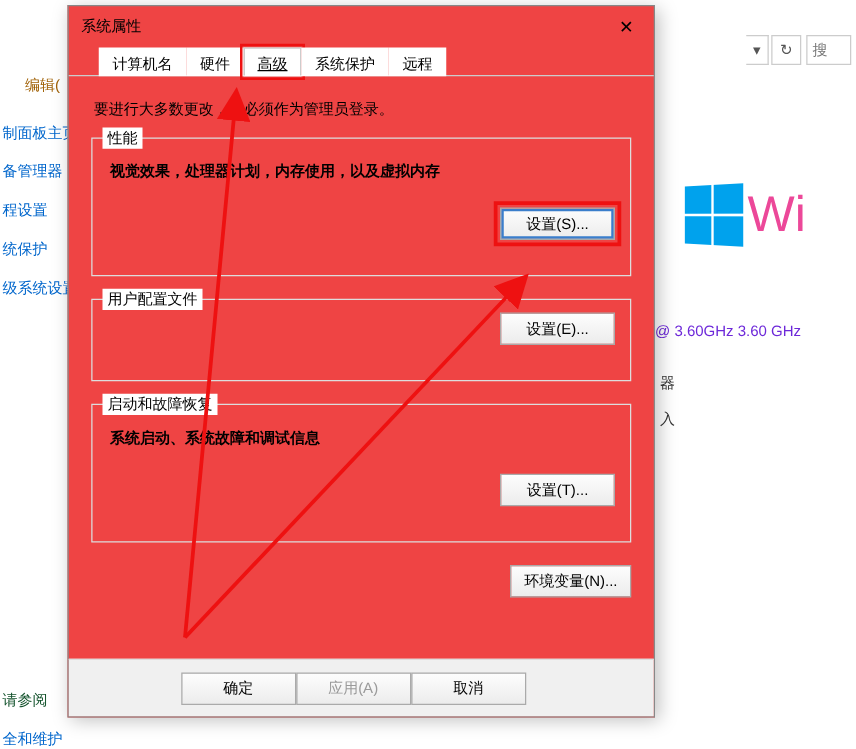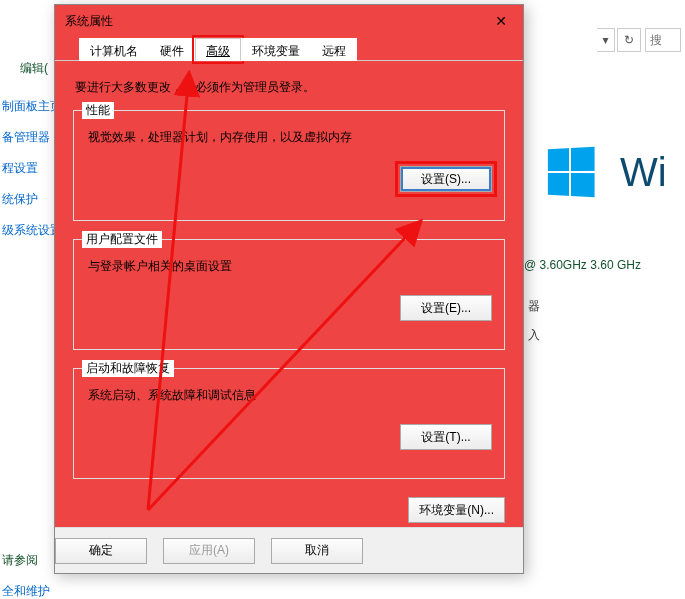--- a/index.html
+++ b/index.html
@@ -5,56 +5,56 @@
     * { margin:0; padding:0; box-sizing:border-box; }
     html,body { width:685px; height:599px; font-family:"Microsoft YaHei","Segoe UI",sans-serif; font-size:12px; overflow:hidden; background:#fff; }
     .root { position:relative; width:685px; height:599px; }
 
     
     .bg { position:absolute; inset:0; background:#fff; }
     .bg-toolbar { position:absolute; left:0; top:28px; width:685px; height:24px; }
     .bg-toolbar .addr-sel { position:absolute; right:70px; top:0; width:18px; height:24px; border:1px solid #ccc; border-left:none; display:flex; align-items:center; justify-content:center; color:#555; }
     .bg-toolbar .refresh { position:absolute; right:44px; top:0; width:24px; height:24px; border:1px solid #ccc; display:flex; align-items:center; justify-content:center; color:#555; }
     .bg-toolbar .search  { position:absolute; right:4px; top:0; width:36px; height:24px; border:1px solid #ccc; display:flex; align-items:center; padding-left:4px; color:#777; }
-    .bg-editlbl { position:absolute; left:20px; top:60px; color:#14532d; }
+    .bg-editlbl { position:absolute; left:20px; top:60px; color:#a16207; }
 
     .bg-sidebar { position:absolute; left:0; top:84px; width:52px; }
     .bg-sidebar .sitem { color:#0066cc; margin:14px 0 0 2px; white-space:nowrap; }
     .bg-sidebar .bottom { position:absolute; top:454px; }
     .bg-winlogo { position:absolute; left:546px; top:148px; display:flex; align-items:center; }
     .bg-winlogo .sq { width:48px; height:48px; display:grid; grid-template-columns:1fr 1fr; grid-template-rows:1fr 1fr; gap:2px; transform:perspective(110px) rotateY(-14deg); }
     .bg-winlogo .sq div { background:#00A2ED; }
-    .bg-winlogo .txt { font-size:40px; color:#0c4a6e; margin-left:26px; font-weight:300; }
-    .bg-cpu { position:absolute; left:524px; top:258px; color:#14532d; }
+    .bg-winlogo .txt { font-size:40px; color:#ec4899; margin-left:4px; font-weight:300; }
+    .bg-cpu { position:absolute; left:524px; top:258px; color:#6d28d9; }
     .bg-right-list { position:absolute; left:528px; top:298px; color:#333; }
     .bg-right-list div { margin-bottom:12px; }
 
     
     .dlg { position:absolute; left:54px; top:4px; width:470px; height:570px; background:#ef4444; border:1px solid #888; box-shadow:3px 3px 14px rgba(0,0,0,.25); }
     .dlg-titlebar { height:32px; display:flex; align-items:center; padding:0 0 0 10px; }
     .dlg-title { flex:1; font-size:12px; }
     .dlg-close { width:44px; height:32px; display:flex; align-items:center; justify-content:center; font-size:14px; }
 
     .tabs { display:flex; border-bottom:1px solid #ccc; padding-left:24px; height:24px; }
     .tab { padding:4px 10px 3px; border:1px solid transparent; border-bottom:none; margin-right:0; position:relative; top:1px; background:#fff; }
     .tab.active { border-color:#ccc; border-bottom:1px solid #fff; }
     .tab.hl { outline:2px solid #e11; outline-offset:1px;text-decoration:underline; }
 
     .dlg-body { position:absolute; left:0; top:56px; right:0; bottom:46px; padding:12px 18px 0; }
     .note { margin:6px 0 14px 2px; color:#000; }
     .group { border:1px solid #ddd; padding:10px 12px 28px; margin-bottom:18px; position:relative; }
     .group .legend { position:absolute; left:8px; top:-9px; background:#fff; padding:0 4px; }
-    .group .desc { margin:8px 0 20px 2px; }
+    .group .desc { margin:8px 0 20px 2px;font-weight:bold; }
     .btnrow { display:flex; justify-content:flex-end; }
     .btn { min-width:92px; height:26px; border:1px solid #aaa; background:linear-gradient(#fdfdfd,#ececec); display:flex; align-items:center; justify-content:center; padding:0 10px; }
     .btn.hl { outline:3px solid #e11; outline-offset:2px; box-shadow:0 0 0 2px #3a7ecb inset; }
     .btn.disabled { color:#9a9a9a; }
     .envrow { display:flex; justify-content:flex-end; margin-top:6px;align-items:flex-end; }
 
-    .dlg-footer { position:absolute; left:0; right:0; bottom:0; height:46px; background:#f0f0f0; border-top:1px solid #ddd; display:flex; align-items:center; justify-content:flex-start; gap:16px; padding-right:13px; }
+    .dlg-footer { position:absolute; left:0; right:0; bottom:0; height:46px; background:#f0f0f0; border-top:1px solid #ddd; display:flex; align-items:center; justify-content:center; gap:0; padding-right:13px; }
 
     
     svg.arrows { position:absolute; left:0; top:0; width:685px; height:599px; pointer-events:none; }
   </style>
 </head>
 <body>
 
 <div class="root">
 
   <div class="bg">
@@ -100,38 +100,37 @@
       <div class="dlg-title">系统属性</div>
       <div class="dlg-close">
         <span>✕</span>
       </div>
     </div>
 
     <div class="tabs">
       <div class="tab">计算机名</div>
       <div class="tab">硬件</div>
       <div class="tab active hl">高级</div>
-      <div class="tab">环境变量</div>
+      <div class="tab">系统保护</div>
       <div class="tab">远程</div>
     </div>
 
     <div class="dlg-body">
       <div class="note">要进行大多数更改，你必须作为管理员登录。</div>
 
       <div class="group">
         <div class="legend">性能</div>
         <div class="desc">视觉效果，处理器计划，内存使用，以及虚拟内存</div>
         <div class="btnrow">
           <div class="btn hl">设置(S)...</div>
         </div>
       </div>
 
       <div class="group">
         <div class="legend">用户配置文件</div>
-        <div class="desc">与登录帐户相关的桌面设置</div>
         <div class="btnrow">
           <div class="btn">设置(E)...</div>
         </div>
       </div>
 
       <div class="group">
         <div class="legend">启动和故障恢复</div>
         <div class="desc">系统启动、系统故障和调试信息</div>
         <div class="btnrow">
           <div class="btn">设置(T)...</div>

